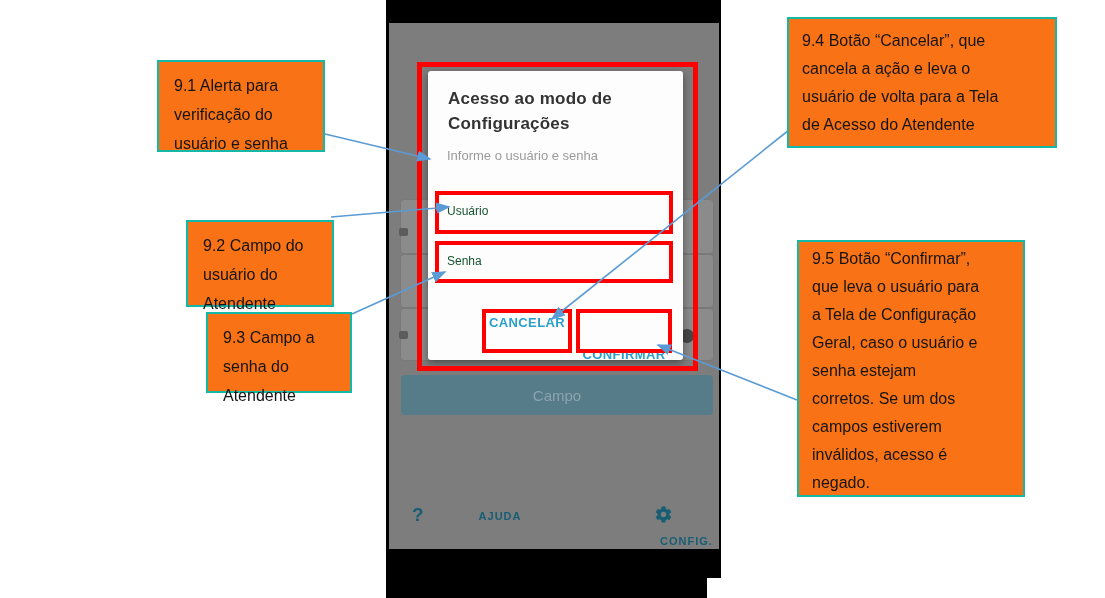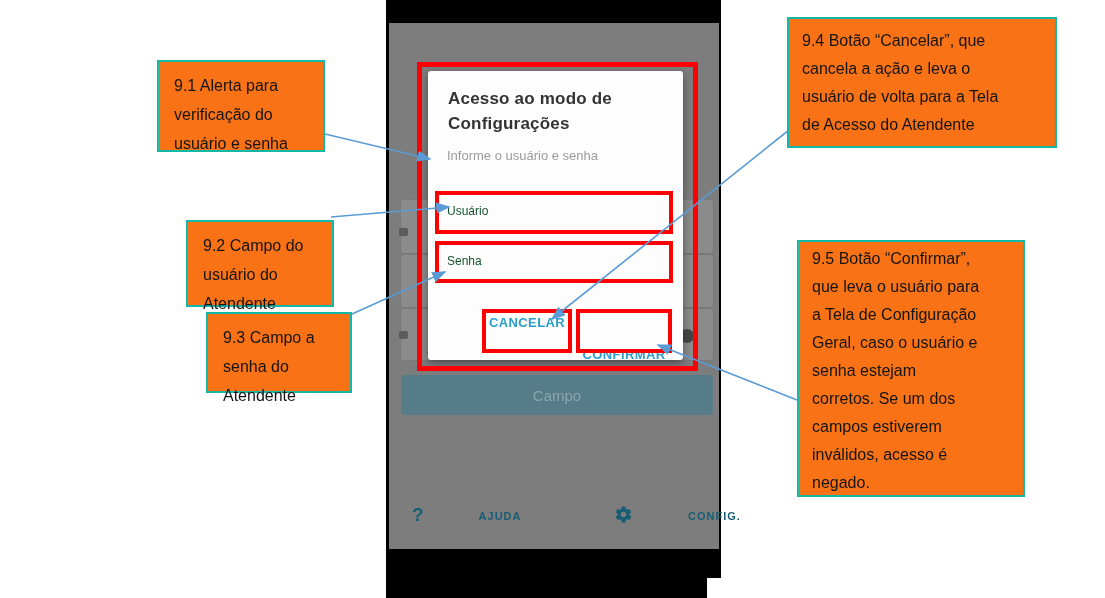--- a/index.html
+++ b/index.html
@@ -59,21 +59,21 @@
   <div class="bg-ico" style="left:399px;top:228px;"></div>
   <div class="bg-ico" style="left:399px;top:331px;"></div>
   <div class="bg-eye"></div>
 
   <div class="entrar">Campo</div>
 
   <div class="footer-group" style="left:412px;top:505px;">
     <span class="q">?</span>
     <span class="lbl">AJUDA</span>
   </div>
-  <div class="footer-group" style="left:614px;top:505px;">
+  <div class="footer-group" style="left:614px;top:505px;flex-direction:column;">
     <svg class="gear-svg" viewBox="0 0 24 24">
       <path d="M19.43 12.98c.04-.32.07-.64.07-.98s-.03-.66-.07-.98l2.11-1.65c.19-.15.24-.42.12-.64l-2-3.46c-.12-.22-.39-.3-.61-.22l-2.49 1c-.52-.4-1.08-.73-1.69-.98l-.38-2.65A.488.488 0 0 0 14 2h-4c-.25 0-.46.18-.49.42l-.38 2.65c-.61.25-1.17.59-1.69.98l-2.49-1c-.23-.09-.49 0-.61.22l-2 3.46c-.13.22-.07.49.12.64l2.11 1.65c-.04.32-.07.65-.07.98s.03.66.07.98l-2.11 1.65c-.19.15-.24.42-.12.64l2 3.46c.12.22.39.3.61.22l2.49-1c.52.4 1.08.73 1.69.98l.38 2.65c.03.24.24.42.49.42h4c.25 0 .46-.18.49-.42l.38-2.65c.61-.25 1.17-.59 1.69-.98l2.49 1c.23.09.49 0 .61-.22l2-3.46c.12-.22.07-.49-.12-.64l-2.11-1.65zM12 15.5c-1.93 0-3.5-1.57-3.5-3.5s1.57-3.5 3.5-3.5 3.5 1.57 3.5 3.5-1.57 3.5-3.5 3.5z"></path>
     </svg>
     <span class="lbl">CONFIG.</span>
   </div>
 
   <div class="dialog"></div>
   <div class="dlg-title">Acesso ao modo de
 Configurações</div>
   <div class="dlg-sub">Informe o usuário e senha</div>

